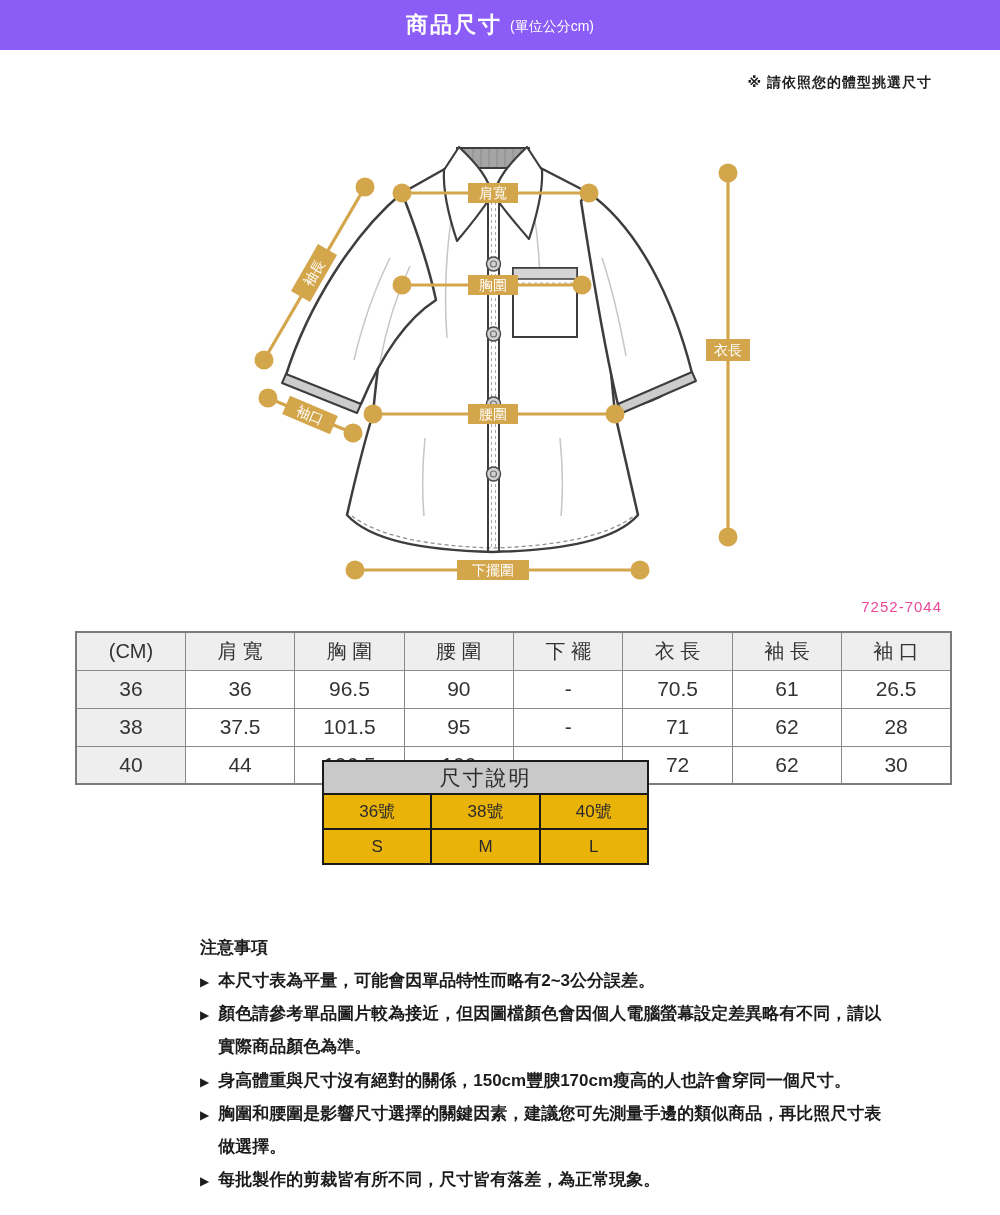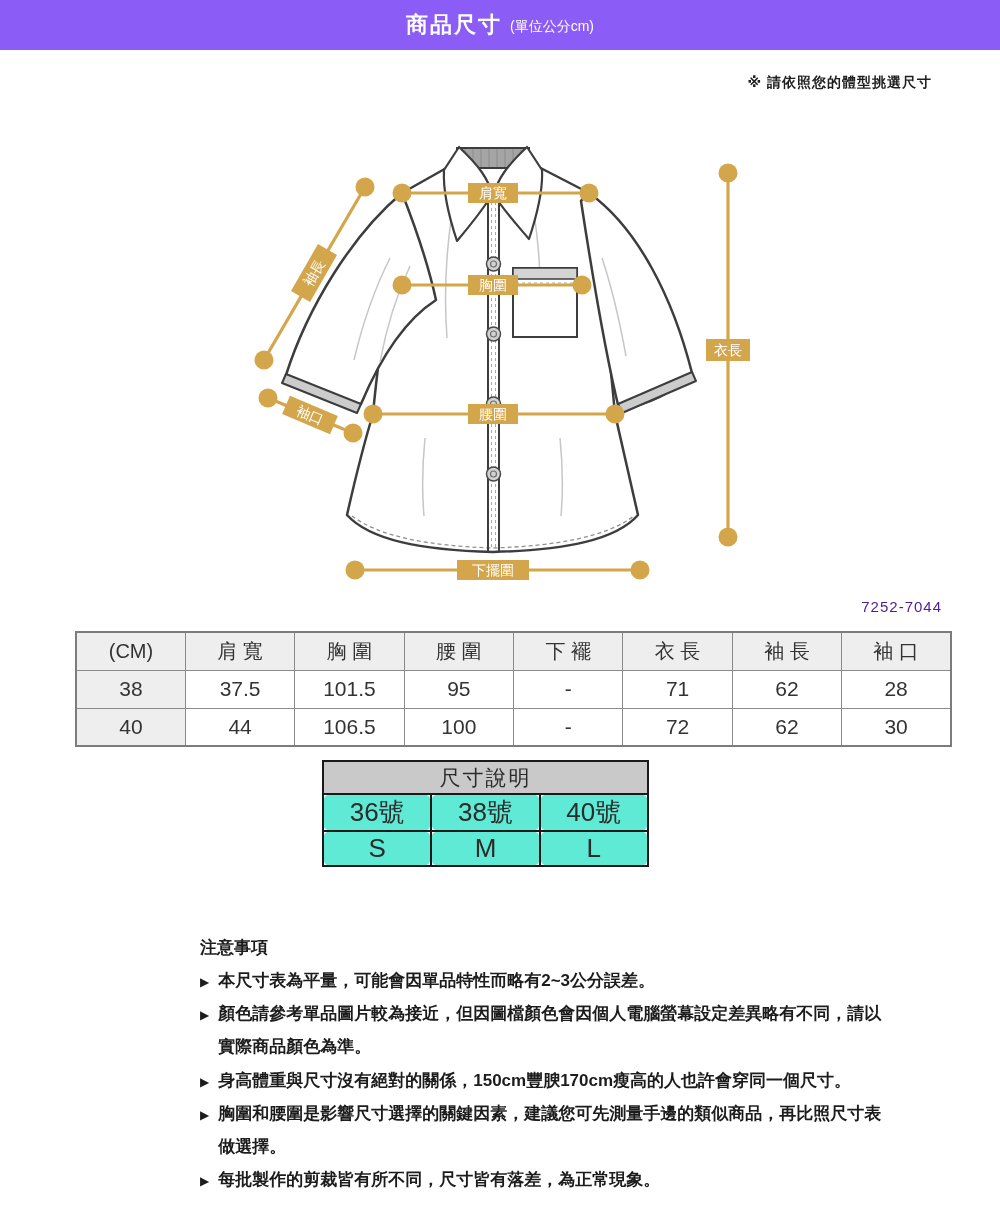--- a/index.html
+++ b/index.html
@@ -9,39 +9,39 @@
   .topbar { position:absolute; top:0; left:0; width:1000px; height:50px; background:#8b5cf6;
             display:flex; align-items:center; justify-content:center; color:#ffffff; }
   .topbar .title { font-size:22px; font-weight:bold; letter-spacing:2px; }
   .topbar .unit  { font-size:14px; margin-left:8px; padding-top:4px; }
 
   .notice { position:absolute; top:74px; right:68px; font-size:14px; color:#1f1f1f;
             letter-spacing:1px; font-weight:600; }
 
   .diagram { position:absolute; left:240px; top:138px; width:520px; height:460px; }
 
-  .product-code { position:absolute; top:598px; right:58px; font-size:15px; color:#4c1d95;
+  .product-code { position:absolute; top:598px; right:58px; font-size:15px; color:#ec4899;
                   letter-spacing:1px;text-align:right; }
 
   table { border-collapse:collapse; table-layout:fixed; }
 
   .size-table { position:absolute; left:75px; top:631px; width:877px;
                 border:2px solid #7c7c7c; }
   .size-table th, .size-table td { border:1px solid #8a8a8a; text-align:center;
                 vertical-align:middle; font-weight:normal; color:#333333; }
   .size-table th { height:38px; background:#efeeee; font-size:20px; }
   .size-table td { height:38px; font-size:21px; background:#ffffff; }
   .size-table td.rowhead { background:#efeeee; }
 
   .legend-table { position:absolute; left:322px; top:760px; width:327px;
                   border:2px solid #1a1a1a; }
   .legend-table th, .legend-table td { border:2px solid #1a1a1a; text-align:center;
                   vertical-align:middle; font-weight:normal; color:#2b2b2b; }
   .legend-table th.caption { height:33px; background:#c9c9c9; font-size:21px; letter-spacing:2px; }
-  .legend-table td { height:35px; font-size:26px; background:#5eead4;border-radius:8px; }
+  .legend-table td { height:35px; font-size:17px; background:#eab308; }
 
   .notes { position:absolute; left:200px; top:931px; width:682px; color:#1c1c1c; }
   .notes .notes-title { font-size:17px; font-weight:bold; line-height:1.95; }
   .note-item { display:flex; align-items:flex-start; font-size:17px; font-weight:600;
                line-height:1.95; }
   .note-item .marker { flex:0 0 auto; font-size:12px; padding-top:7px; margin-right:9px; }
   .note-item .txt { flex:1 1 auto; }
 </style>
 </head>
 <body>
@@ -201,20 +201,30 @@
         <th>胸 圍</th>
         <th>腰 圍</th>
         <th>下 襬</th>
         <th>衣 長</th>
         <th>袖 長</th>
         <th>袖 口</th>
       </tr>
     </thead>
     <tbody>
       <tr>
+        <td class="rowhead">36</td>
+        <td>36</td>
+        <td>96.5</td>
+        <td>90</td>
+        <td>-</td>
+        <td>70.5</td>
+        <td>61</td>
+        <td>26.5</td>
+      </tr>
+      <tr>
         <td class="rowhead">38</td>
         <td>37.5</td>
         <td>101.5</td>
         <td>95</td>
         <td>-</td>
         <td>71</td>
         <td>62</td>
         <td>28</td>
       </tr>
       <tr>

